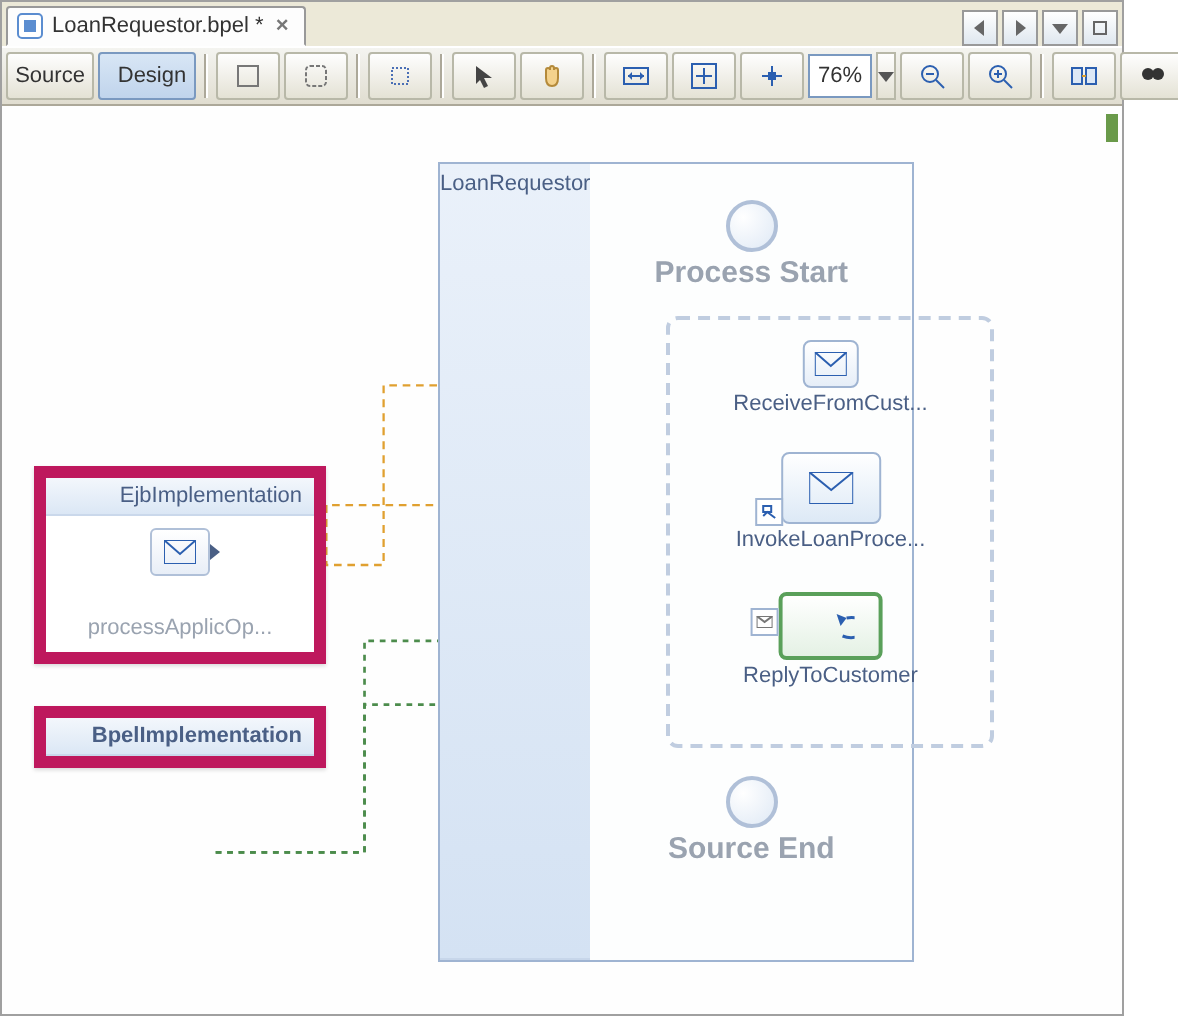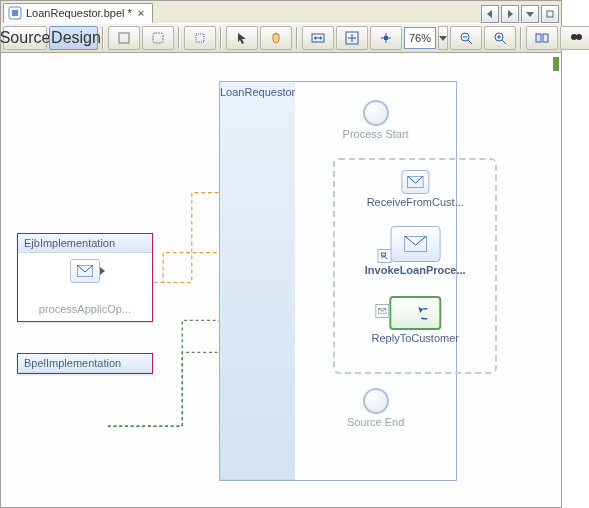--- a/index.html
+++ b/index.html
@@ -75,21 +75,21 @@
     border: 1px solid #b8b8a8;
     background: linear-gradient(#fefefe,#e4e2d5);
     border-radius: 2px;
     display: flex;
     align-items: center;
     justify-content: center;
     padding: 0 4px;
     cursor: pointer;
     color: #333;
   }
-  .tbtn.textbtn { padding: 0 10px; font-size: 16px; }
+  .tbtn.textbtn { padding: 0 10px; font-size: 11px; }
   .tbtn.pressed {
     background: linear-gradient(#d8e6f5,#c0d4ec);
     border-color: #7a99c0;
     padding-left: 15px;
   }
   .tsep {
     width: 2px; height: 22px;
     border-left: 1px solid #aca899;
     border-right: 1px solid #fff;
     margin: 0 2px;
@@ -122,23 +122,24 @@
     position: absolute;
     right: 2px; top: 4px;
     width: 6px; height: 14px;
     background: #6a9a4a;
   }
 
   
   .partner {
     position: absolute;
     width: 134px;
-    border: 1px solid #be185d;
+    border: 6px solid #be185d;
     background: #fff;
     box-shadow: 0 1px 2px rgba(0,0,0,0.15);
+    text-align: right;
   }
   .partner .phead {
     background: linear-gradient(#f3f7fc,#dbe7f5);
     color: #4a5f85;
     padding: 3px 6px;
     border-bottom: 1px solid #cad8eb;
   }
   .partner .pbody {
     padding: 6px;
     display: flex;
@@ -179,21 +180,21 @@
   }
   .procbody {
     flex:1;
     position:relative;
   }
   .nodecircle {
     width:22px;height:22px;border:2px solid #b0c0d8;border-radius:50%;
     background:radial-gradient(circle at 30% 30%,#fff,#dfe9f5);
     margin: 0 auto;
   }
-  .nodelabel { text-align:center;color:#9aa3b0;margin-top:2px;font-size:11px;}
+  .nodelabel { text-align:center;color:#9aa3b0;margin-top:2px;font-size:15px;font-weight:bold;}
   .seqbox {
     position:absolute;
     left:38px; top:76px;
     width:160px; height:212px;
     border: 2px dashed #c0cde0;
     border-radius:6px;
   }
   .activity {
     position:absolute;
     left:50%;
@@ -390,21 +391,21 @@
           <svg width="16" height="12">
               <rect x="0" y="0" width="16" height="12" fill="none" stroke="#2b5fb0"></rect>
               <polyline points="0,0 8,7 16,0" fill="none" stroke="#2b5fb0"></polyline>
             </svg>
           <span class="rtip"></span>
         </div>
         <div class="plabel">processApplicOp...</div>
       </div>
     </div>
 
-    <div class="partner" style="left:16px; top:300px;">
+    <div class="partner" style="left:16px; top:300px;font-weight:bold;">
       <div class="phead">BpelImplementation</div>
     </div>
 
     <div class="process">
       <div class="phead2">LoanRequestor</div>
       <div class="procbody">
 
         <div style="position:absolute; left:0; right:0; top:18px;">
           <div class="nodecircle"></div>
           <div class="nodelabel">Process Start</div>
@@ -415,21 +416,21 @@
           <div class="activity" style="top:10px;">
             <div class="acticon small">
               <svg width="16" height="12">
                   <rect x="0" y="0" width="16" height="12" fill="none" stroke="#2b5fb0"></rect>
                   <polyline points="0,0 8,7 16,0" fill="none" stroke="#2b5fb0"></polyline>
                 </svg>
             </div>
             <div class="actlabel">ReceiveFromCust...</div>
           </div>
 
-          <div class="activity" style="top:66px;font-weight:bold;">
+          <div class="activity" style="top:66px;">
             <div class="acticon big">
               <svg width="22" height="16">
                   <rect x="0" y="0" width="22" height="16" fill="none" stroke="#2b5fb0"></rect>
                   <polyline points="0,0 11,9 22,0" fill="none" stroke="#2b5fb0"></polyline>
                 </svg>
               <div class="badge" style="left:-14px; bottom:-2px;">
                 <svg width="8" height="8">
                     <polyline points="1,6 3,4 7,7" fill="none" stroke="#2b5fb0"></polyline>
                     <rect x="1" y="1" width="4" height="3" fill="none" stroke="#2b5fb0"></rect>
                   </svg>

